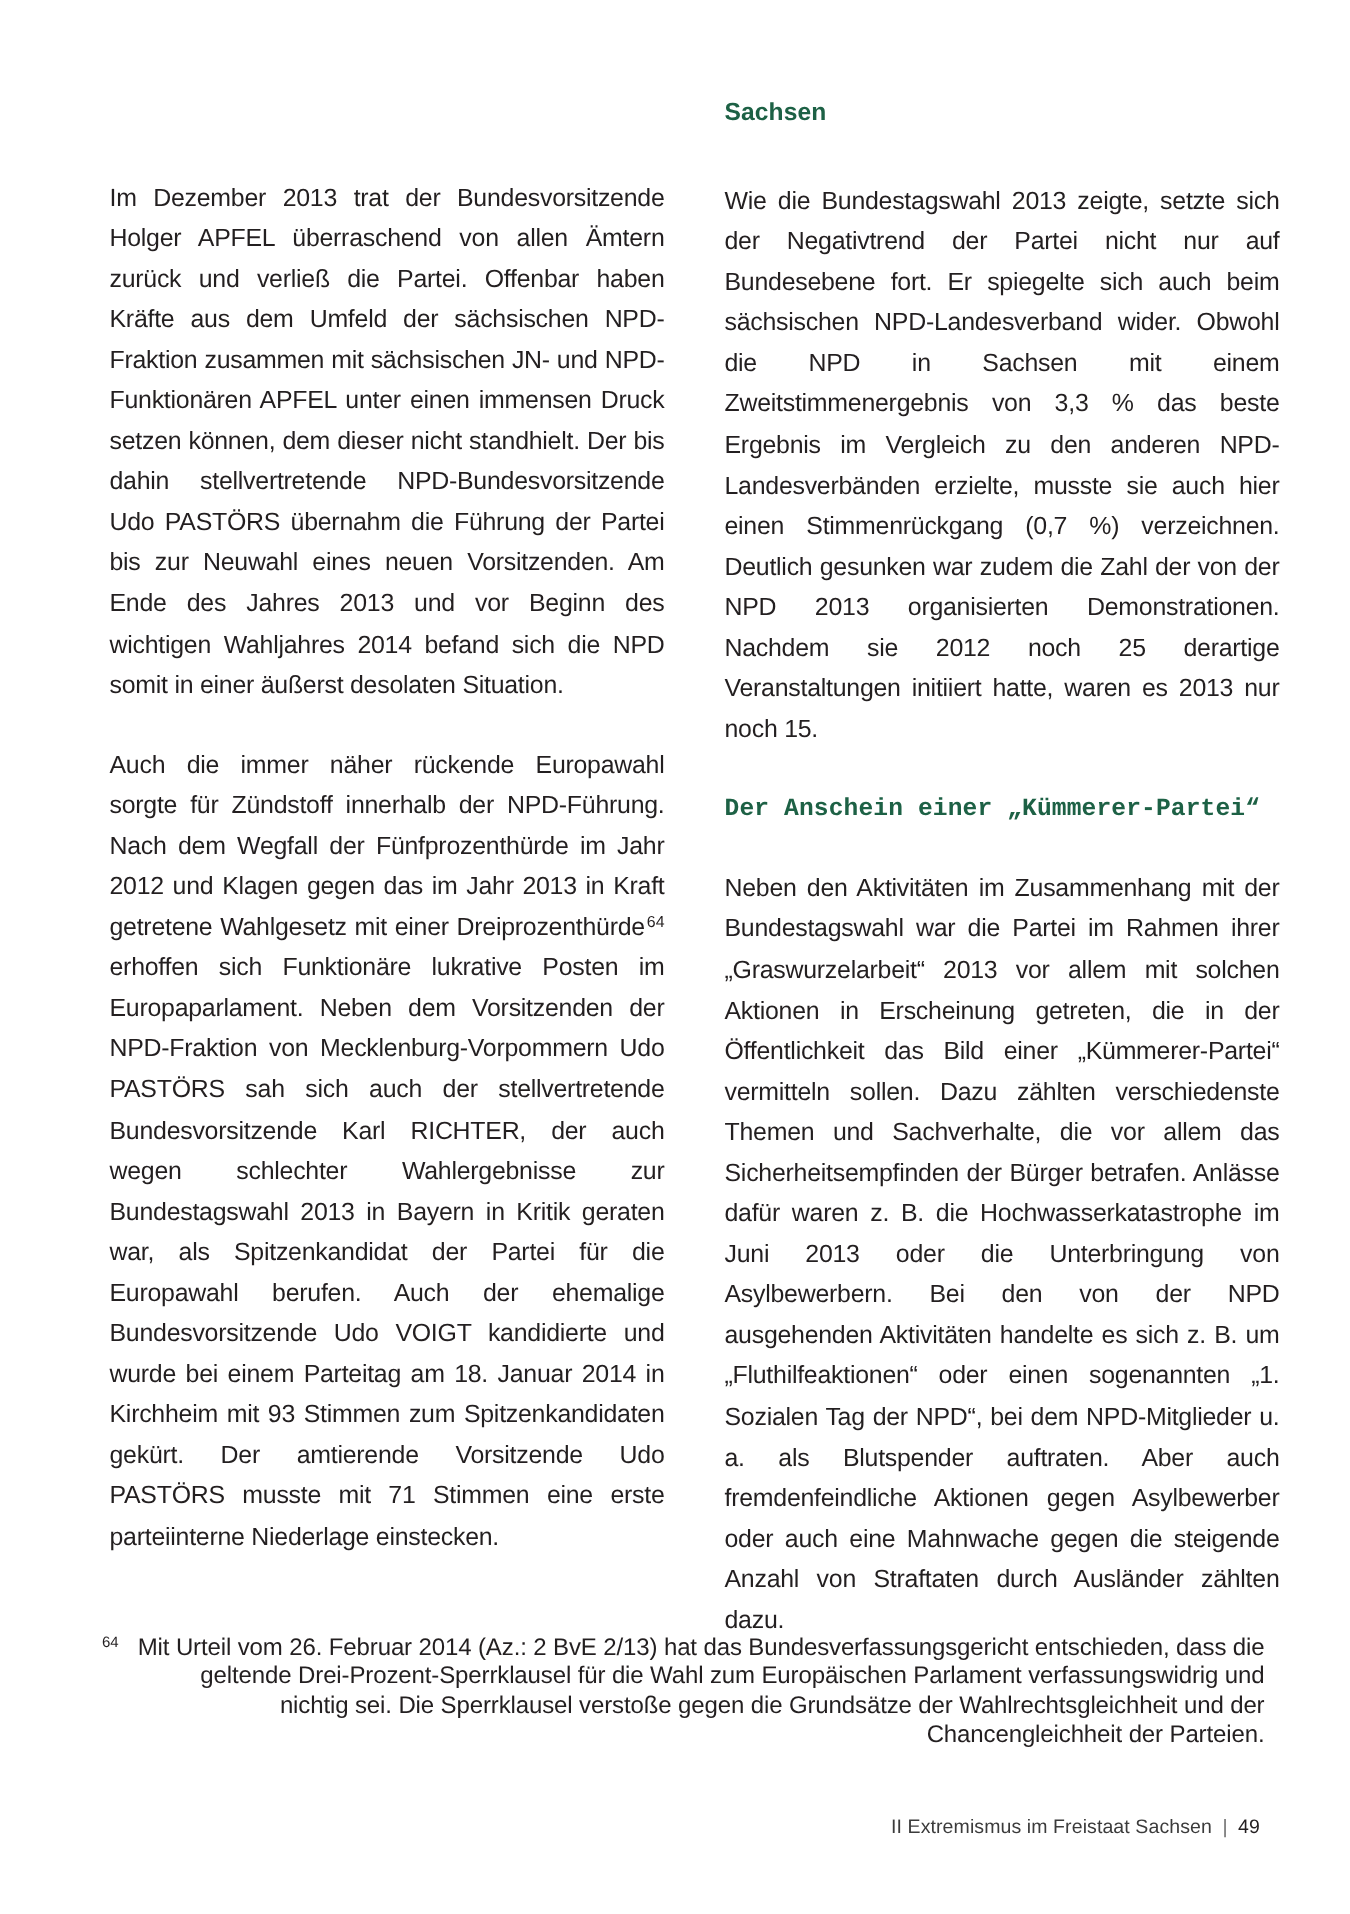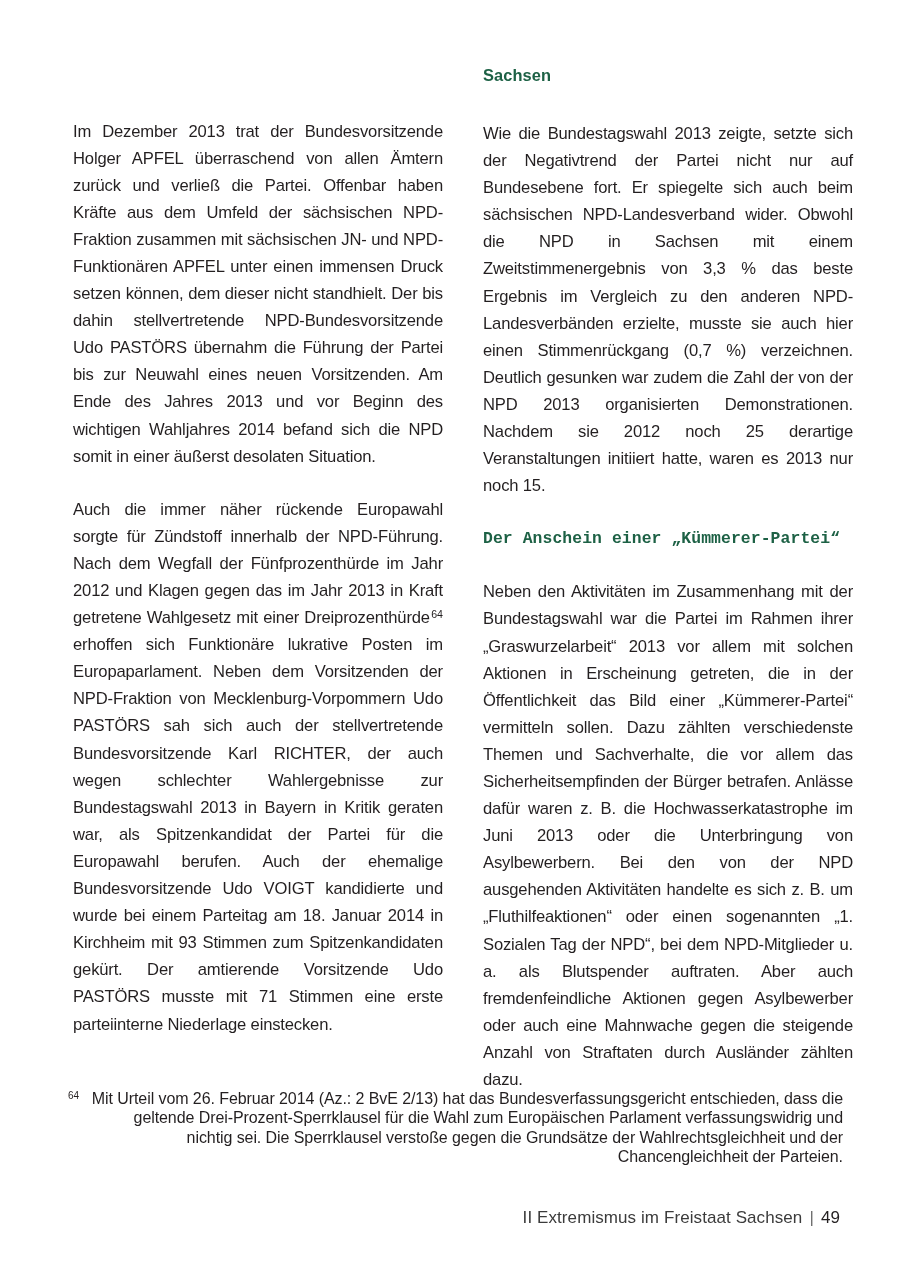--- a/index.html
+++ b/index.html
@@ -103,21 +103,21 @@
     color: #231f20;
     flex: 1 1 auto;
     letter-spacing: -0.005em;
   }
 
   
   .page-footer {
     position: absolute;
     right: 60px;
     bottom: 48px;
-    font-size: 17px;
+    font-size: 13px;
     line-height: 20px;
     color: #3b3b3b;
     white-space: pre;
     letter-spacing: 0.005em;
   }
   .page-footer .sep {
     padding: 0 7px;
     color: #6e6e6e;
   }
   .page-footer .pageno {

